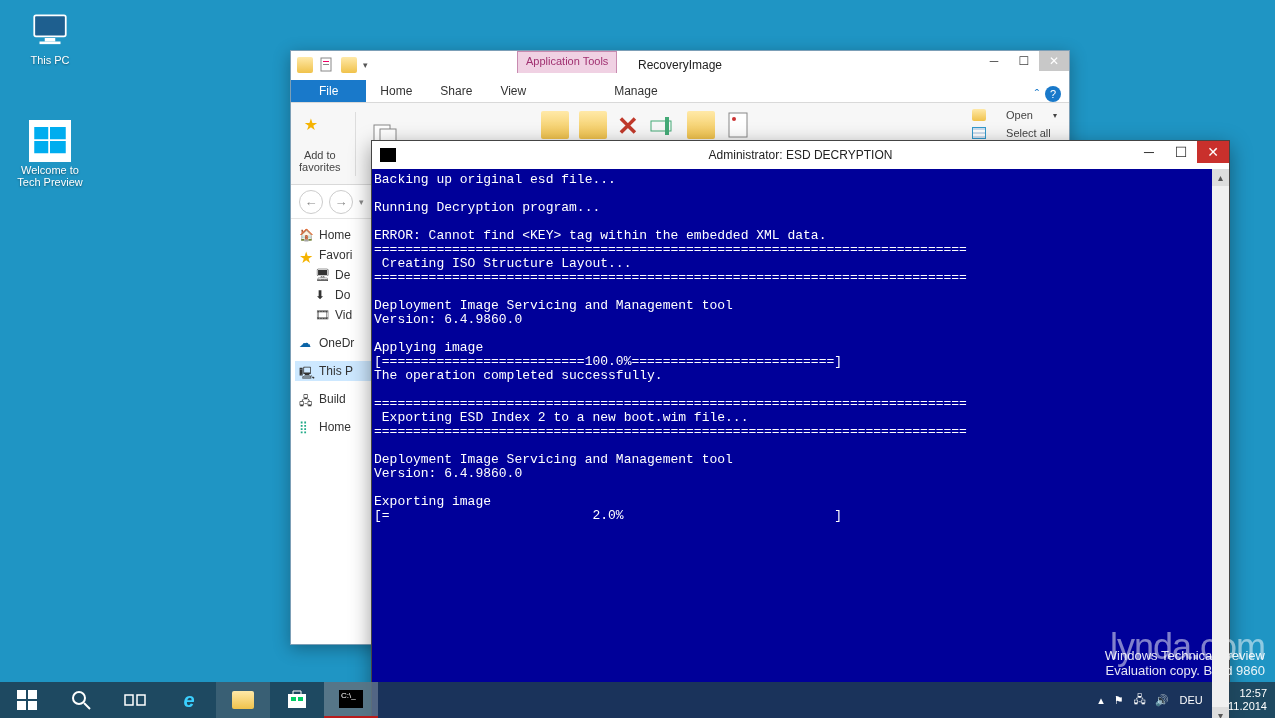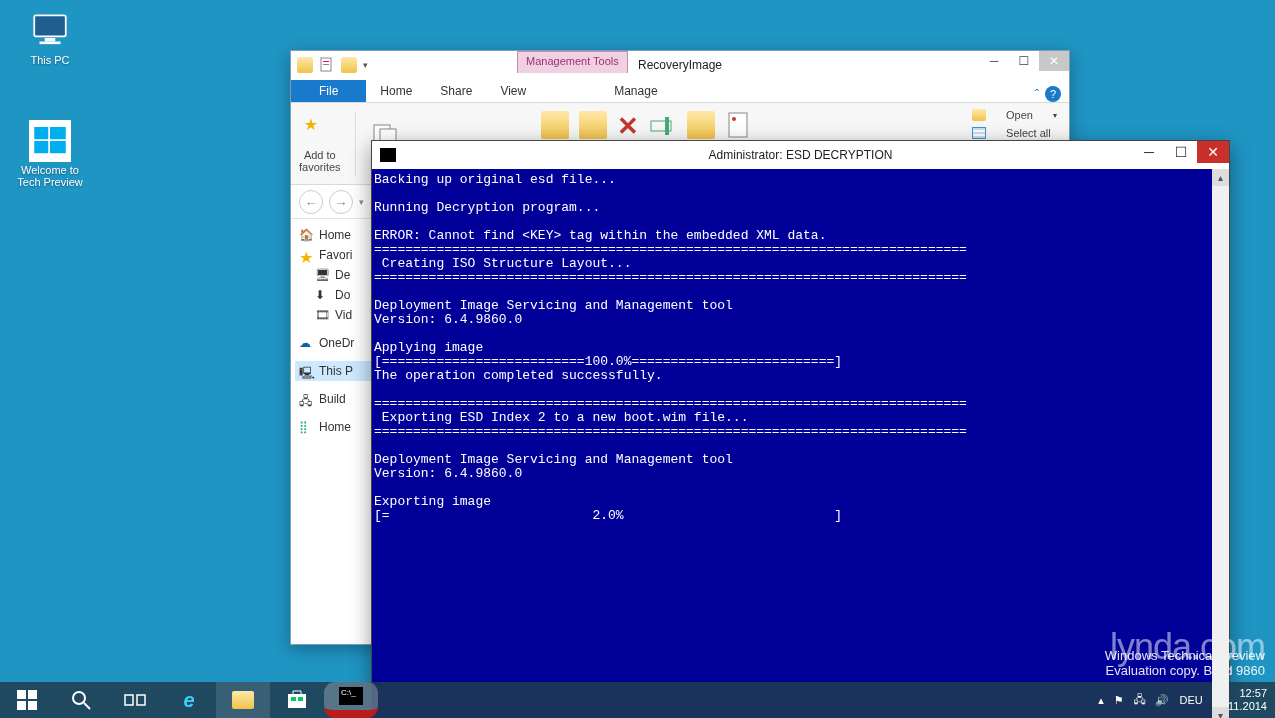--- a/index.html
+++ b/index.html
@@ -56,21 +56,21 @@
 .con-ctrl div { width: 32px; height: 22px; display: flex; align-items: center; justify-content: center; font-size: 14px; color: #333; }
 .con-ctrl .close { background: #c9302c; color: #fff; }
 .con-body { flex: 1; background: #000099; color: #fff; font-family: Consolas, "Courier New", monospace; font-size: 13px; line-height: 14px; padding: 4px 2px; overflow: hidden; white-space: pre; position: relative; }
 .con-scroll { position: absolute; right: 0; top: 28px; bottom: 0; width: 17px; background: #f0f0f0; z-index: 2; }
 .con-arrow { height: 17px; background: #ddd; display:flex; align-items:center; justify-content:center; font-size:10px; color:#555;}
 .con-scroll-bottom { position:absolute; bottom:0; left:0; right:0;}
 
 
 .taskbar { position: absolute; left: 0; right: 0; bottom: 0; height: 36px; background: rgba(30,60,80,.85); display: flex; align-items: stretch; }
 .tb-item { width: 54px; display: flex; align-items: center; justify-content: center; color: #fff; }
-.tb-item.active { background: rgba(255,255,255,.25); border-bottom: 8px solid #b91c1c; border-radius: 11px; }
+.tb-item.active { background: rgba(255,255,255,.25); border-bottom: 2px solid #b91c1c; }
 .tb-item.running { background: rgba(255,255,255,.12); }
 .tb-tray { margin-left: auto; display: flex; align-items: center; gap: 10px; padding: 0 8px; font-size: 11px; color: #fff; }
 .tb-clock { text-align: right; line-height: 13px; }
 
 
 .watermark { position: absolute; right: 10px; bottom: 40px; text-align: right; color: #fff; font-size: 13px; opacity: .9;}
 .lynda { position: absolute; right: 10px; bottom: 50px; font-size: 36px; color: rgba(255,255,255,.5); letter-spacing: -1px; font-weight: 400; }
 
 
 .folder-ico { background: linear-gradient(#ffe9a8,#f0c24b); border-radius: 2px; }
@@ -111,21 +111,21 @@
       <div class="ico">
           <svg viewBox="0 0 16 16">
             <rect x="2" y="1" width="10" height="13" fill="#fff" stroke="#888"></rect>
             <rect x="4" y="4" width="6" height="1" fill="#e06"></rect>
             <rect x="4" y="7" width="6" height="1" fill="#888"></rect>
           </svg>
         </div>
       <div class="ico folder-ico"></div>
       <span style="font-size:9px;color:#555">▾</span>
     </div>
-    <div class="app-tools">Management Tools</div>
+    <div class="app-tools">Application Tools</div>
     <div class="ex-title">RecoveryImage</div>
     <div class="ex-winctrl">
       <div>─</div>
       <div>☐</div>
       <div class="close">✕</div>
     </div>
   </div>
 
   <div class="ex-tabs">
     <div class="ex-tab ex-tab-file">File</div>

